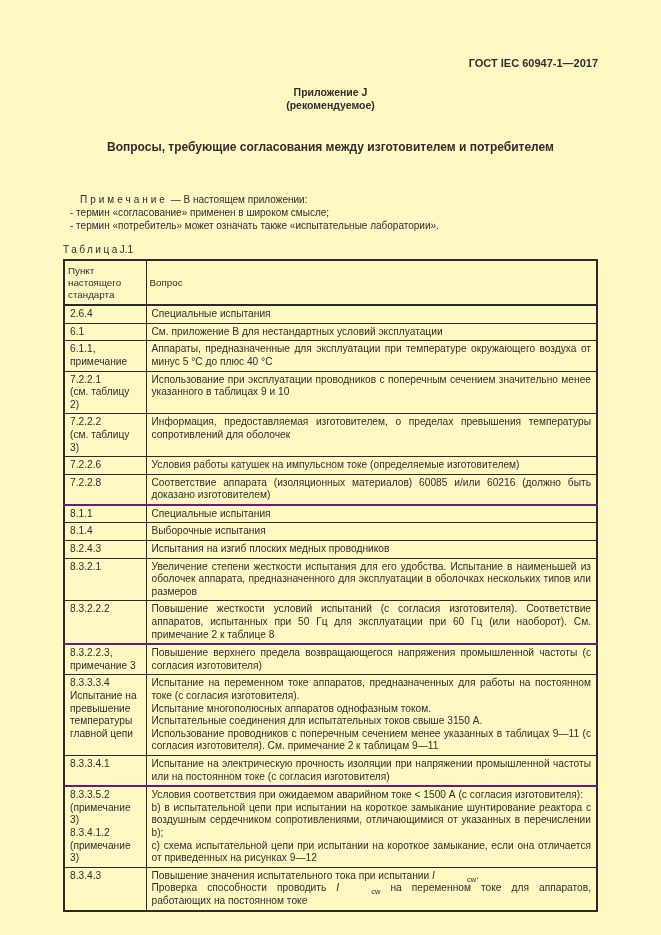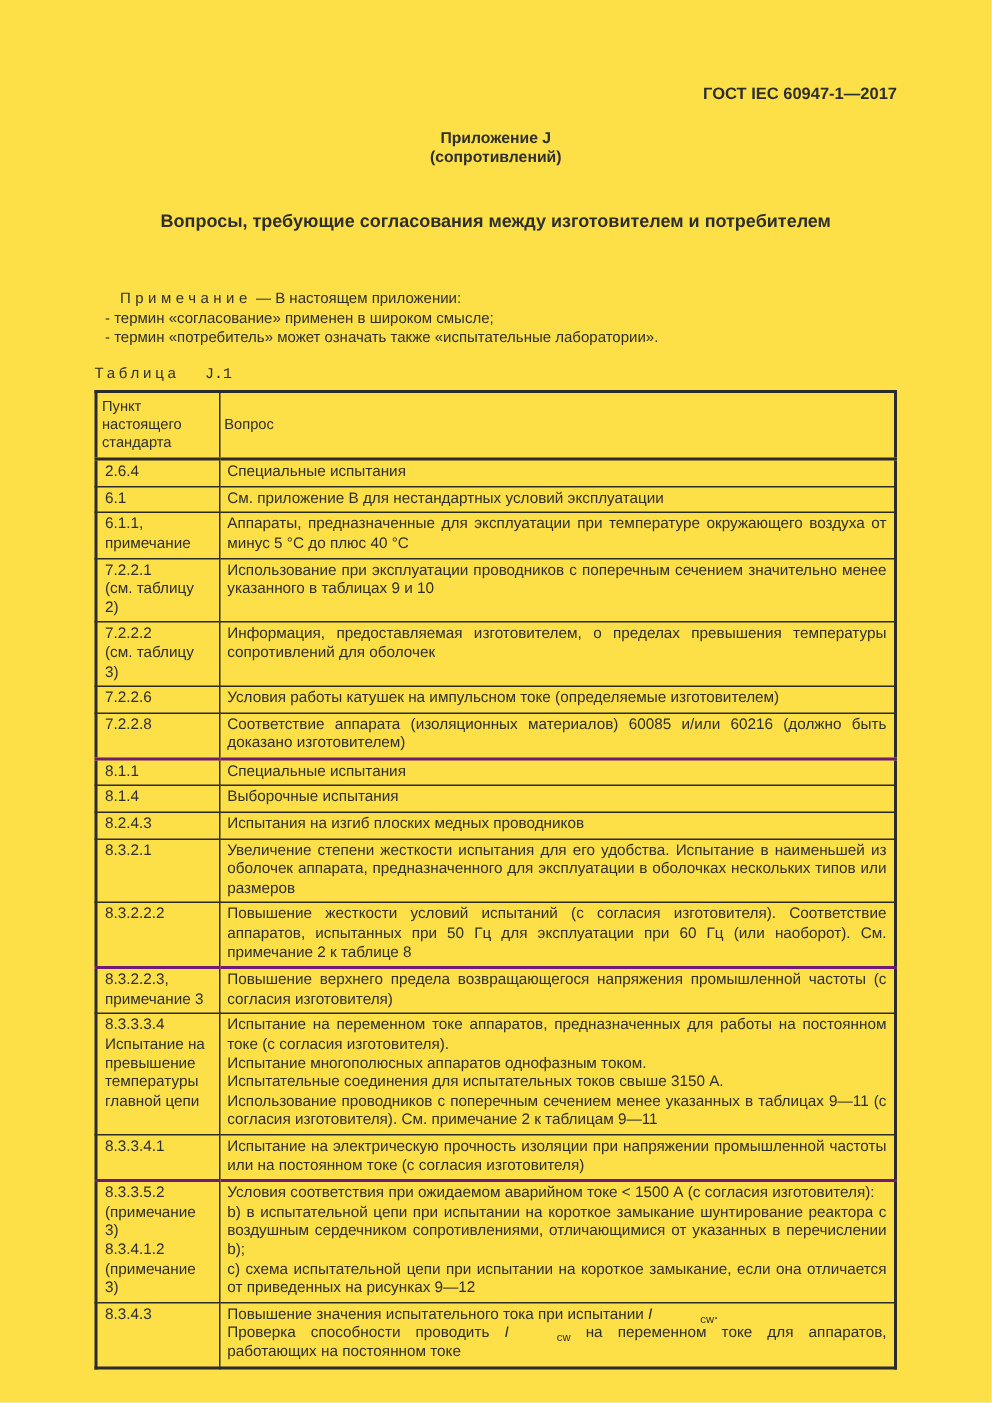--- a/index.html
+++ b/index.html
@@ -12,21 +12,21 @@
     background: #fcfcfc;
     font-family: "Liberation Sans", sans-serif;
     color: #2e2e2e;
     overflow: hidden;
   }
   .page {
     box-sizing: border-box;
     width: 661px;
     height: 935px;
     padding: 57px 63px 0 63px;
-    background: #fde047;
+    background: #fef9c3;
   }
   .doc-ref {
     text-align: right;
     font-weight: 700;
     font-size: 11px;
     line-height: 12px;
   }
   .annex {
     text-align: center;
     font-weight: 700;
@@ -47,21 +47,21 @@
     line-height: 12.8px;
   }
   .note-first { padding-left: 17px; margin-top: 40px; }
   .note-label { letter-spacing: 3px; }
   .note-item { padding-left: 7px; }
   .table-caption {
     margin-top: 12px;
     font-size: 10px;
   }
   .caption-label { letter-spacing: 2.5px; }
-  .caption-number { margin-left: 17px; font-family: Liberation Mono, monospace; }
+  .caption-number { margin-left: 0; }
   table.q-table {
     width: 100%;
     table-layout: fixed;
     border-collapse: collapse;
     margin-top: 4px;
     font-size: 10.2px;
     line-height: 12.6px;
     border: 2px solid #2b2b2b;
   }
   col.col-item { width: 82px; }
@@ -94,21 +94,21 @@
 </style>
 </head>
 <body>
 
 <div class="page">
 
   <div class="doc-ref">ГОСТ IEC 60947-1—2017</div>
 
   <div class="annex">
     <div>Приложение J</div>
-    <div>(сопротивлений)</div>
+    <div>(рекомендуемое)</div>
   </div>
 
   <div class="main-title">Вопросы, требующие согласования между изготовителем и потребителем</div>
 
   <div class="note">
     <div class="note-first">
       <span class="note-label">Примечание</span>
       <span class="note-dash">— В настоящем приложении:</span>
     </div>
     <div class="note-item">- термин «согласование» применен в широком смысле;</div>

